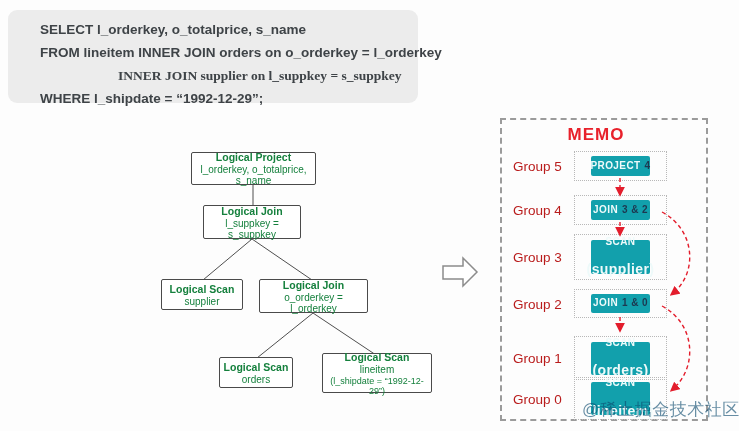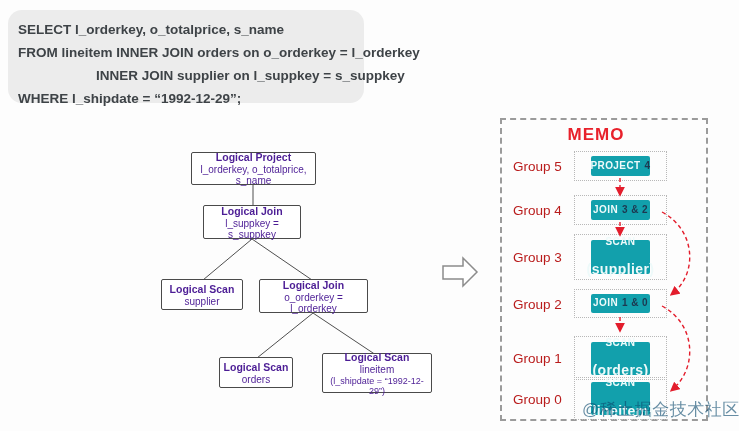--- a/index.html
+++ b/index.html
@@ -3,35 +3,35 @@
 <meta charset="utf-8">
 <style>
   * { margin:0; padding:0; box-sizing:border-box; }
   html,body { background:#ffffff; }
   .stage {
     position:relative; width:739px; height:431px; background:#fdfdfd;
     font-family:"Liberation Sans", sans-serif; overflow:hidden;
   }
   
   .sql-box {
-    position:absolute; left:8px; top:10px; width:356px; height:93px;
-    background:#ececec; border-radius:14px; padding:8px 0 0 10px;
+    position:absolute; left:8px; top:10px; width:410px; height:93px;
+    background:#ececec; border-radius:9px; padding:8px 0 0 32px;
     color:#3e4347; font-weight:bold; font-size:13.5px;
   }
   .sql-line { line-height:23px; white-space:pre; }
-  .sql-line.indent { padding-left:78px; }
+  .sql-line.indent { padding-left:78px;font-family:Liberation Serif, serif; }
 
   
   .edges { position:absolute; left:0; top:0; pointer-events:none; }
 
   
   .tnode {
     position:absolute; background:#ffffff; border:1px solid #4a4a4a; border-radius:2px;
     display:flex; flex-direction:column; align-items:center; justify-content:center;
-    text-align:center; color:#4c1d95;
+    text-align:center; color:#15803d;
   }
   .tnode .t  { font-weight:bold; font-size:10.5px; }
   .tnode .s  { font-size:10px; margin-top:1px; }
   .tnode .s2 { font-size:9px;  margin-top:1px; }
 
   
   .big-arrow { position:absolute; left:441px; top:254px; }
 
   
   .memo {

